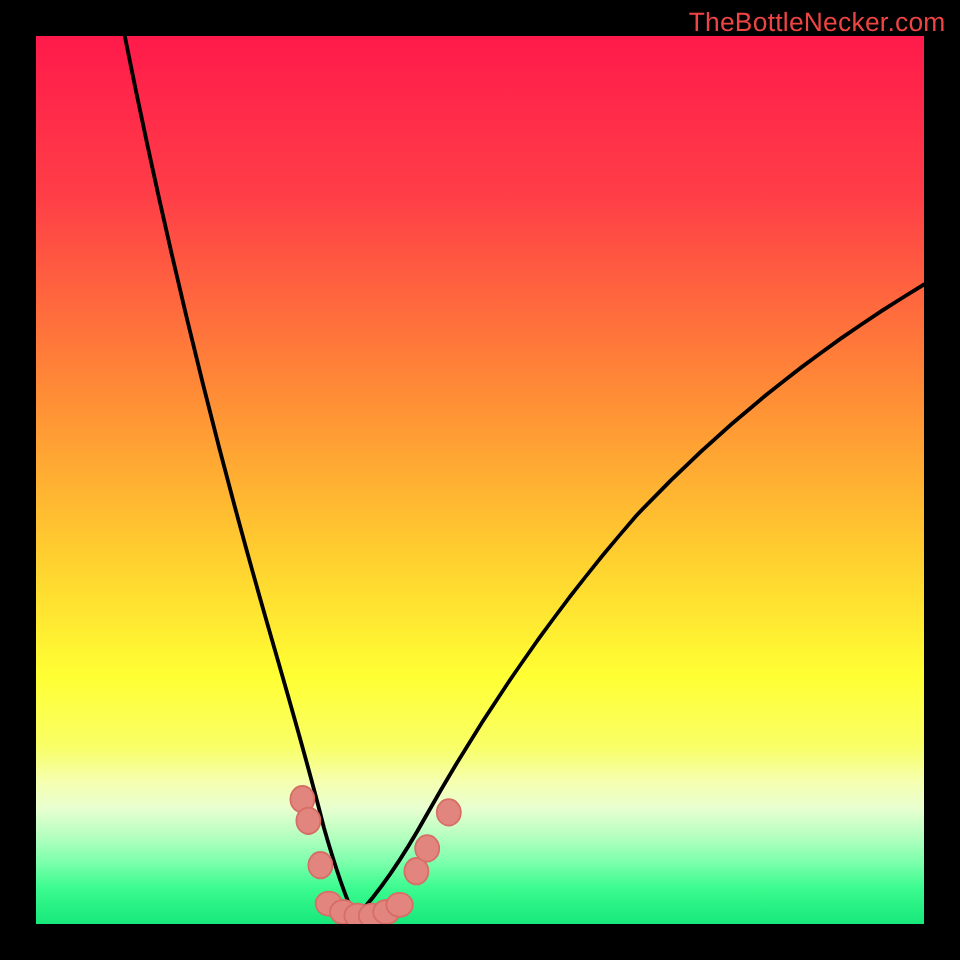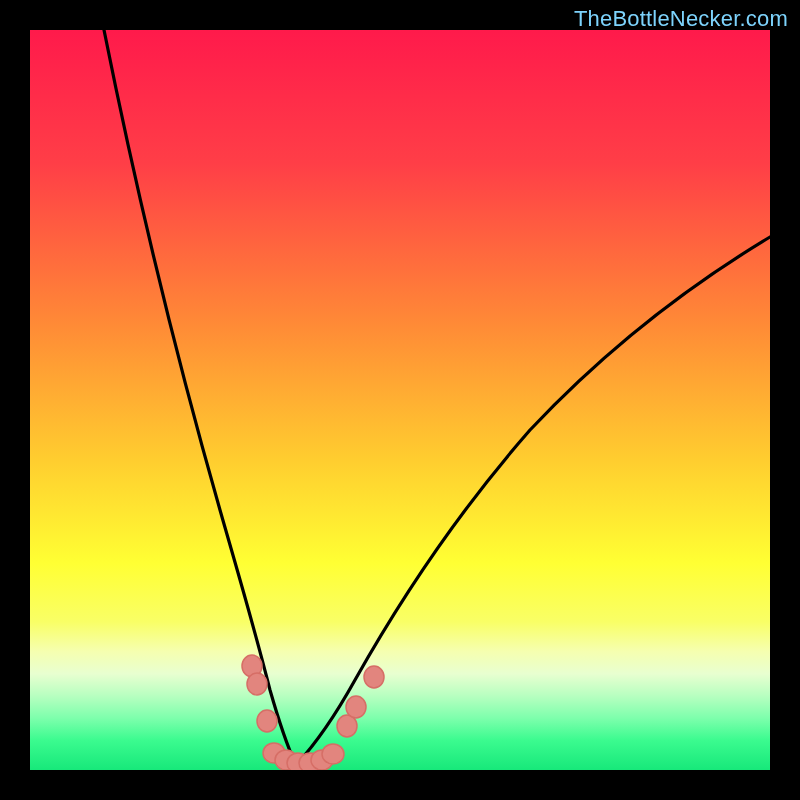--- a/index.html
+++ b/index.html
@@ -38,21 +38,21 @@
     position: absolute;
     left: 0;
     top: 0;
     width: 740px;
     height: 740px;
   }
   .watermark {
     position: absolute;
     top: 6px;
     right: 12px;
-    color: #7dd3fc;
+    color: #ef4444;
     font-size: 22px;
     font-weight: 500;
     letter-spacing: 0.2px;
   }
 </style>
 </head>
 <body>
 
 <div class="frame">
   <div class="plot">

